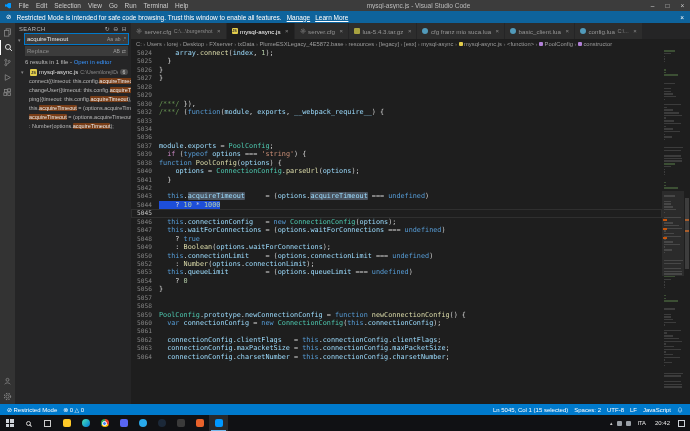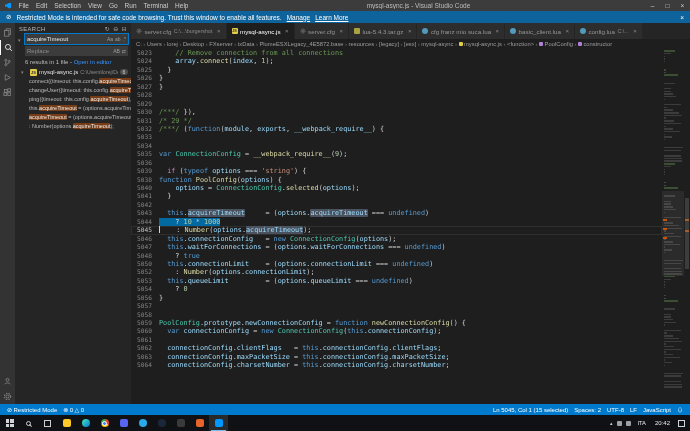--- a/index.html
+++ b/index.html
@@ -65,21 +65,21 @@
 .bc-ico{width:4px;height:4px;background:#B180D7;border-radius:1px;display:inline-block;margin-right:1.5px}
 .bc-ico.js{background:#E3CD4B}
 
 .editor{flex:1;display:flex;min-height:0;position:relative}
 .code{flex:1;overflow:hidden;font-family:"DejaVu Sans Mono",monospace;font-size:6.8px}
 .line{display:flex;height:8.45px;line-height:8.45px;white-space:pre}
 .line .ln{width:28px;flex:none;text-align:right;padding-right:7px;color:#858585;font-size:6.2px}
 .line.cur{box-shadow:inset 0 0 0 1px rgba(255,255,255,.08)}
 .line.cur .ln{color:#c6c6c6}
 .lc{white-space:pre}
-.line.sel .lc{background:#0369a1}
+.line.sel .lc{background:#1d4ed8}
 .caret{display:inline-block;width:1px;height:7px;background:#d4d4d4;vertical-align:-1px}
 .tk-cm{color:#6A9955}.tk-kw{color:#569CD6}.tk-ctrl{color:#C586C0}.tk-str{color:#CE9178}
 .tk-num{color:#B5CEA8}.tk-fn{color:#DCDCAA}.tk-cls{color:#4EC9B0}.tk-var{color:#9CDCFE}.tk-pn{color:#D4D4D4}
 .tk-hl{color:#9CDCFE;background:rgba(81,92,106,.85);border-radius:1px}
 .minimap{width:22px;flex:none;position:relative;overflow:hidden}
 .mm-line{height:1.4px;margin:1.3px 0 0 1.5px;background:rgba(200,200,200,.18)}
 .mm-slider{position:absolute;left:0;right:0;top:40%;height:24%;background:rgba(255,255,255,.06)}
 .mm-mark{position:absolute;left:1px;width:4px;height:1.6px;background:rgba(234,92,0,.8)}
 .overview{width:6px;flex:none;position:relative;background:#1e1e1e}
 .ov-thumb{position:absolute;left:1px;right:1px;top:42%;height:20%;background:rgba(121,121,121,.35)}
@@ -349,45 +349,44 @@
             <span>PoolConfig</span>
           </span>
           <span class="bc-sep">›</span>
           <span class="bc-item">
             <span class="bc-ico"></span>
             <span>constructor</span>
           </span>
         </div>
       <div class="editor">
         <div class="code" id="code">
-            <div class="line"><span class="ln">5023</span><span class="lc"><span class="tk-cm">    // Remove connection from all connections</span></span></div>
             <div class="line"><span class="ln">5024</span><span class="lc"><span class="tk-var">    array</span><span class="tk-pn">.</span><span class="tk-fn">connect</span><span class="tk-pn">(</span><span class="tk-var">index</span><span class="tk-pn">, </span><span class="tk-num">1</span><span class="tk-pn">);</span></span></div>
             <div class="line"><span class="ln">5025</span><span class="lc"><span class="tk-pn">  }</span></span></div>
             <div class="line"><span class="ln">5026</span><span class="lc"><span class="tk-pn">}</span></span></div>
             <div class="line"><span class="ln">5027</span><span class="lc"><span class="tk-pn">}</span></span></div>
             <div class="line"><span class="ln">5028</span><span class="lc"></span></div>
             <div class="line"><span class="ln">5029</span><span class="lc"></span></div>
             <div class="line"><span class="ln">5030</span><span class="lc"><span class="tk-cm">/***/</span><span class="tk-pn"> }),</span></span></div>
-            <div class="line"><span class="ln">5031</span><span class="lc"><span class="tk-cm">/* 29 */</span></span></div>
             <div class="line"><span class="ln">5032</span><span class="lc"><span class="tk-cm">/***/</span><span class="tk-pn"> (</span><span class="tk-kw">function</span><span class="tk-pn">(</span><span class="tk-var">module</span><span class="tk-pn">, </span><span class="tk-var">exports</span><span class="tk-pn">, </span><span class="tk-var">__webpack_require__</span><span class="tk-pn">) {</span></span></div>
             <div class="line"><span class="ln">5033</span><span class="lc"></span></div>
             <div class="line"><span class="ln">5034</span><span class="lc"></span></div>
-            <div class="line"><span class="ln">5035</span><span class="lc"><span class="tk-kw">var</span><span class="tk-pn"> </span><span class="tk-cls">ConnectionConfig</span><span class="tk-pn"> = </span><span class="tk-fn">__webpack_require__</span><span class="tk-pn">(</span><span class="tk-num">9</span><span class="tk-pn">);</span></span></div>
             <div class="line"><span class="ln">5036</span><span class="lc"></span></div>
+            <div class="line"><span class="ln">5037</span><span class="lc"><span class="tk-var">module</span><span class="tk-pn">.</span><span class="tk-var">exports</span><span class="tk-pn"> = </span><span class="tk-cls">PoolConfig</span><span class="tk-pn">;</span></span></div>
             <div class="line"><span class="ln">5039</span><span class="lc"><span class="tk-pn">  </span><span class="tk-ctrl">if</span><span class="tk-pn"> (</span><span class="tk-kw">typeof</span><span class="tk-pn"> </span><span class="tk-var">options</span><span class="tk-pn"> === </span><span class="tk-str">'string'</span><span class="tk-pn">) {</span></span></div>
             <div class="line"><span class="ln">5038</span><span class="lc"><span class="tk-kw">function</span><span class="tk-pn"> </span><span class="tk-fn">PoolConfig</span><span class="tk-pn">(</span><span class="tk-var">options</span><span class="tk-pn">) {</span></span></div>
-            <div class="line"><span class="ln">5040</span><span class="lc"><span class="tk-pn">    </span><span class="tk-var">options</span><span class="tk-pn"> = </span><span class="tk-cls">ConnectionConfig</span><span class="tk-pn">.</span><span class="tk-fn">selected</span><span class="tk-pn">(</span><span class="tk-var">options</span><span class="tk-pn">);</span></span></div>
+            <div class="line"><span class="ln">5040</span><span class="lc"><span class="tk-pn">    </span><span class="tk-var">options</span><span class="tk-pn"> = </span><span class="tk-cls">ConnectionConfig</span><span class="tk-pn">.</span><span class="tk-fn">parseUrl</span><span class="tk-pn">(</span><span class="tk-var">options</span><span class="tk-pn">);</span></span></div>
             <div class="line"><span class="ln">5041</span><span class="lc"><span class="tk-pn">  }</span></span></div>
             <div class="line"><span class="ln">5042</span><span class="lc"></span></div>
             <div class="line"><span class="ln">5043</span><span class="lc"><span class="tk-pn">  </span><span class="tk-kw">this</span><span class="tk-pn">.</span><span class="tk-hl">acquireTimeout</span><span class="tk-pn">     = (</span><span class="tk-var">options</span><span class="tk-pn">.</span><span class="tk-hl">acquireTimeout</span><span class="tk-pn"> === </span><span class="tk-kw">undefined</span><span class="tk-pn">)</span></span></div>
             <div class="line sel"><span class="ln">5044</span><span class="lc"><span class="tk-pn">    ? </span><span class="tk-num">10</span><span class="tk-pn"> * </span><span class="tk-num">1000</span></span></div>
-            <div class="line cur"><span class="ln">5045</span><span class="lc"><span class="caret"></span><span class="tk-pn">    : </span><span class="tk-fn">Number</span><span class="tk-pn">(</span><span class="tk-var">options</span><span class="tk-pn">.</span><span class="tk-hl">acquireTimeout</span><span class="tk-pn">);</span></span></div>
+            <div class="line cur"><span class="ln">5045</span></div>
             <div class="line"><span class="ln">5046</span><span class="lc"><span class="tk-pn">  </span><span class="tk-kw">this</span><span class="tk-pn">.</span><span class="tk-var">connectionConfig</span><span class="tk-pn">   = </span><span class="tk-kw">new</span><span class="tk-pn"> </span><span class="tk-cls">ConnectionConfig</span><span class="tk-pn">(</span><span class="tk-var">options</span><span class="tk-pn">);</span></span></div>
             <div class="line"><span class="ln">5047</span><span class="lc"><span class="tk-pn">  </span><span class="tk-kw">this</span><span class="tk-pn">.</span><span class="tk-var">waitForConnections</span><span class="tk-pn"> = (</span><span class="tk-var">options</span><span class="tk-pn">.</span><span class="tk-var">waitForConnections</span><span class="tk-pn"> === </span><span class="tk-kw">undefined</span><span class="tk-pn">)</span></span></div>
             <div class="line"><span class="ln">5048</span><span class="lc"><span class="tk-pn">    ? </span><span class="tk-kw">true</span></span></div>
+            <div class="line"><span class="ln">5049</span><span class="lc"><span class="tk-pn">    : </span><span class="tk-fn">Boolean</span><span class="tk-pn">(</span><span class="tk-var">options</span><span class="tk-pn">.</span><span class="tk-var">waitForConnections</span><span class="tk-pn">);</span></span></div>
             <div class="line"><span class="ln">5050</span><span class="lc"><span class="tk-pn">  </span><span class="tk-kw">this</span><span class="tk-pn">.</span><span class="tk-var">connectionLimit</span><span class="tk-pn">    = (</span><span class="tk-var">options</span><span class="tk-pn">.</span><span class="tk-var">connectionLimit</span><span class="tk-pn"> === </span><span class="tk-kw">undefined</span><span class="tk-pn">)</span></span></div>
             <div class="line"><span class="ln">5052</span><span class="lc"><span class="tk-pn">    : </span><span class="tk-fn">Number</span><span class="tk-pn">(</span><span class="tk-var">options</span><span class="tk-pn">.</span><span class="tk-var">connectionLimit</span><span class="tk-pn">);</span></span></div>
             <div class="line"><span class="ln">5053</span><span class="lc"><span class="tk-pn">  </span><span class="tk-kw">this</span><span class="tk-pn">.</span><span class="tk-var">queueLimit</span><span class="tk-pn">         = (</span><span class="tk-var">options</span><span class="tk-pn">.</span><span class="tk-var">queueLimit</span><span class="tk-pn"> === </span><span class="tk-kw">undefined</span><span class="tk-pn">)</span></span></div>
             <div class="line"><span class="ln">5054</span><span class="lc"><span class="tk-pn">    ? </span><span class="tk-num">0</span></span></div>
             <div class="line"><span class="ln">5056</span><span class="lc"><span class="tk-pn">}</span></span></div>
             <div class="line"><span class="ln">5057</span><span class="lc"></span></div>
             <div class="line"><span class="ln">5058</span><span class="lc"></span></div>
             <div class="line"><span class="ln">5059</span><span class="lc"><span class="tk-cls">PoolConfig</span><span class="tk-pn">.</span><span class="tk-var">prototype</span><span class="tk-pn">.</span><span class="tk-var">newConnectionConfig</span><span class="tk-pn"> = </span><span class="tk-kw">function</span><span class="tk-pn"> </span><span class="tk-fn">newConnectionConfig</span><span class="tk-pn">() {</span></span></div>
             <div class="line"><span class="ln">5060</span><span class="lc"><span class="tk-pn">  </span><span class="tk-kw">var</span><span class="tk-pn"> </span><span class="tk-var">connectionConfig</span><span class="tk-pn"> = </span><span class="tk-kw">new</span><span class="tk-pn"> </span><span class="tk-cls">ConnectionConfig</span><span class="tk-pn">(</span><span class="tk-kw">this</span><span class="tk-pn">.</span><span class="tk-var">connectionConfig</span><span class="tk-pn">);</span></span></div>
             <div class="line"><span class="ln">5061</span><span class="lc"></span></div>

